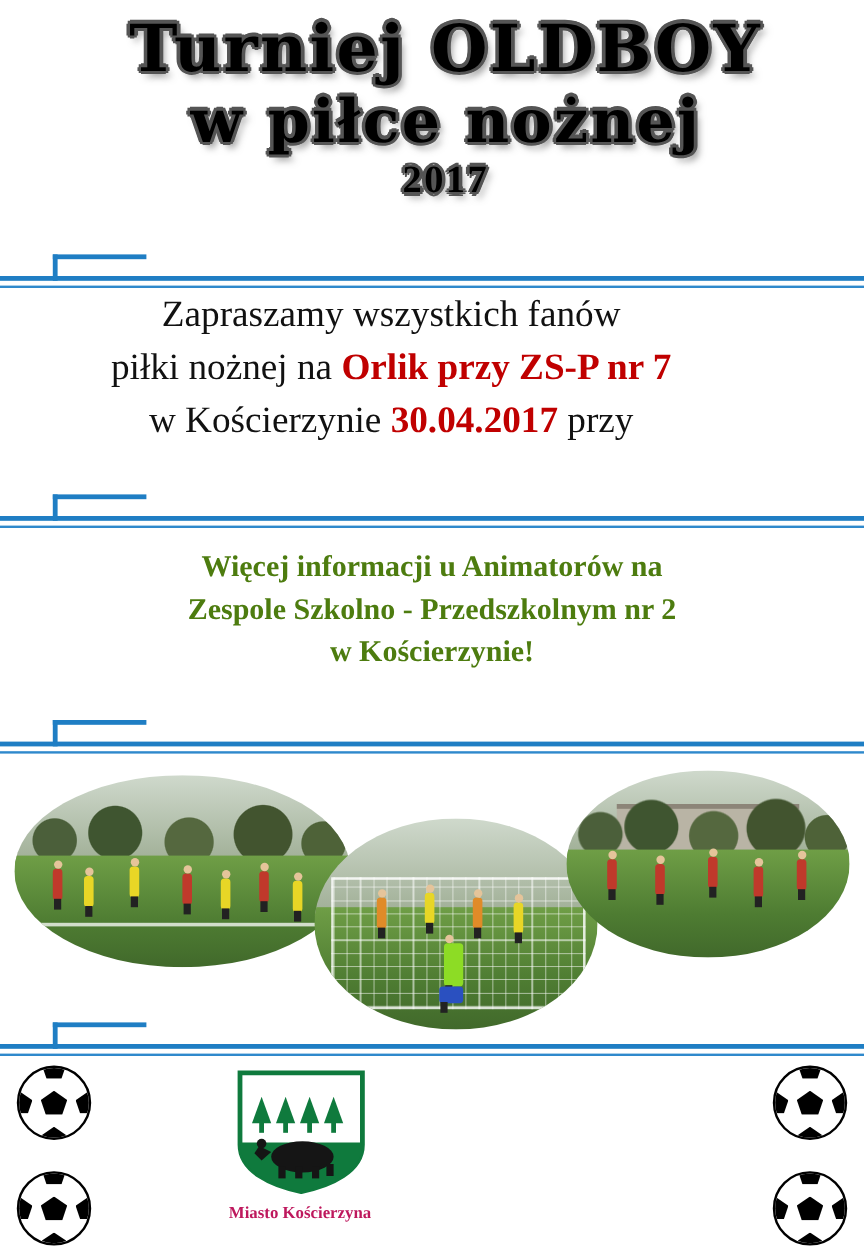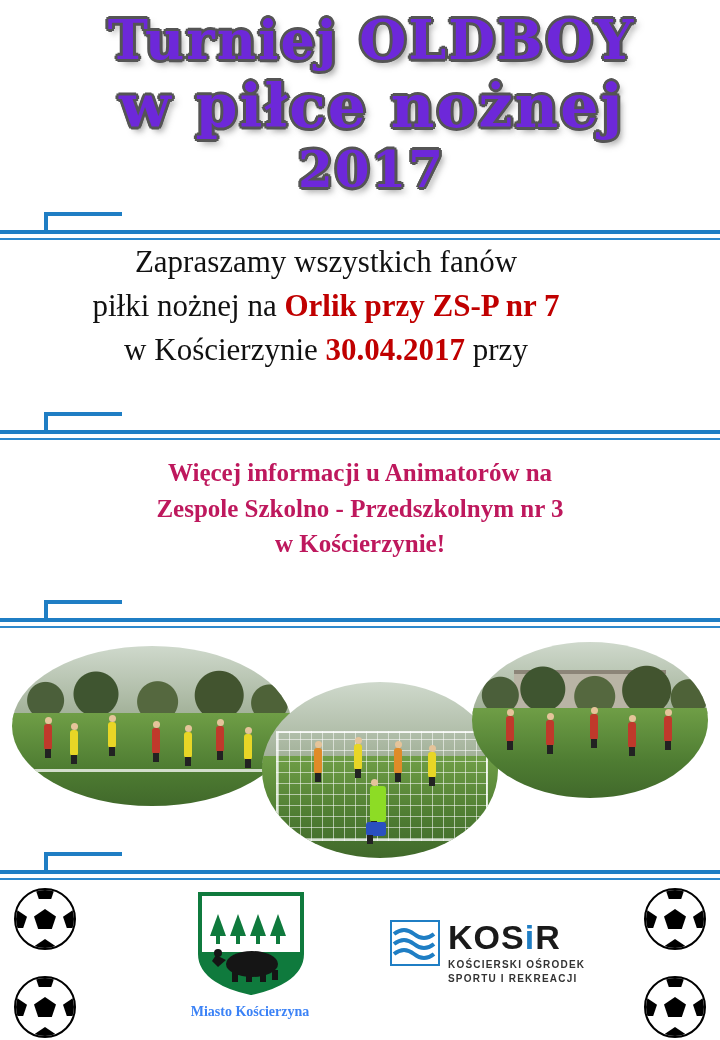--- a/index.html
+++ b/index.html
@@ -27,32 +27,32 @@
   .title-block {
     position: absolute;
     top: 12px;
     left: 0;
     width: 720px;
     text-align: center;
   }
   .title-line {
     font-family: "DejaVu Serif", serif;
     font-weight: bold;
-    color: #6d28d9;
+    color: #000000;
     letter-spacing: 2px;
     line-height: 1.05;
     text-shadow:
       -2px -2px 0 #555, 2px -2px 0 #555, -2px 2px 0 #555, 2px 2px 0 #555,
       -3px 0 0 #555, 3px 0 0 #555, 0 -3px 0 #555, 0 3px 0 #555,
       4px 5px 6px rgba(90,90,90,0.55);
     margin-left: 23px;
   }
   .title-line.l1 { font-size: 54px; }
-  .title-line.l2 { font-size: 60px; margin-top: 6px; }
-  .title-line.l3 { font-size: 50px; margin-top: 6px; }
+  .title-line.l2 { font-size: 50px; margin-top: 6px; }
+  .title-line.l3 { font-size: 32px; margin-top: 6px; font-family: Liberation Serif, serif; }
 
   
   .rule {
     position: absolute;
     left: 0;
     width: 720px;
     height: 26px;
   }
   .rule .bar {
     position: absolute;
@@ -94,21 +94,21 @@
   
   .info {
     position: absolute;
     top: 455px;
     left: 0;
     width: 720px;
     text-align: center;
     font-size: 25px;
     font-weight: bold;
     line-height: 1.42;
-    color: #be185d;
+    color: #4d7c0f;
     font-family: "Liberation Serif", serif;
   }
 
   
   .photos {
     position: absolute;
     top: 634px;
     left: 0;
     width: 720px;
     height: 228px;
@@ -243,21 +243,21 @@
   }
   .city-caption {
     position: absolute;
     left: 150px;
     top: 132px;
     width: 200px;
     text-align: center;
     font-size: 14px;
     font-weight: bold;
     font-family: "Liberation Serif", serif;
-    color: #3b82f6;
+    color: #be185d;
   }
 
   .kosir {
     position: absolute;
     left: 390px;
     top: 46px;
     width: 250px;
     height: 80px;
   }
   .kosir-word {
@@ -313,21 +313,21 @@
   </div>
 
   <div class="rule" style="top:412px;">
     <div class="step" style="left:44px; top:0;"></div>
     <div class="bar" style="top:18px;"></div>
     <div class="bar thin" style="top:26px;"></div>
   </div>
 
   <div class="info">
     <div>Więcej informacji u Animatorów na</div>
-    <div>Zespole Szkolno - Przedszkolnym nr 3</div>
+    <div>Zespole Szkolno - Przedszkolnym nr 2</div>
     <div>w Kościerzynie!</div>
   </div>
 
   <div class="rule" style="top:600px;">
     <div class="step" style="left:44px; top:0;"></div>
     <div class="bar" style="top:18px;"></div>
     <div class="bar thin" style="top:26px;"></div>
   </div>
 
   <div class="photos">
@@ -462,30 +462,15 @@
           <circle cx="22" cy="63" r="4"></circle>
           <rect x="36" y="82" width="6" height="10"></rect>
           <rect x="50" y="82" width="6" height="10"></rect>
           <rect x="64" y="82" width="6" height="10"></rect>
           <rect x="76" y="80" width="6" height="10"></rect>
         </g>
       </svg>
     </div>
     <div class="city-caption">Miasto Kościerzyna</div>
 
-    <div class="kosir">
-      <svg viewBox="0 0 50 46" width="50" height="46" style="position:absolute; left:0; top:2px;" aria-hidden="true">
-        <rect x="1" y="1" width="48" height="44" fill="none" stroke="#1f7ec4" stroke-width="2"></rect>
-        <path d="M4 14 Q14 6 24 14 T44 14" fill="none" stroke="#1f7ec4" stroke-width="4"></path>
-        <path d="M4 24 Q14 16 24 24 T44 24" fill="none" stroke="#1f7ec4" stroke-width="4"></path>
-        <path d="M4 34 Q14 26 24 34 T44 34" fill="none" stroke="#1f7ec4" stroke-width="4"></path>
-      </svg>
-      <div class="kosir-word">
-        <span>KOS</span><span class="dot">i</span><span>R</span>
-      </div>
-      <div class="kosir-sub">
-        <div>KOŚCIERSKI OŚRODEK</div>
-        <div>SPORTU I REKREACJI</div>
-      </div>
-    </div>
   </div>
 
 </div>
 
 </body></html>

